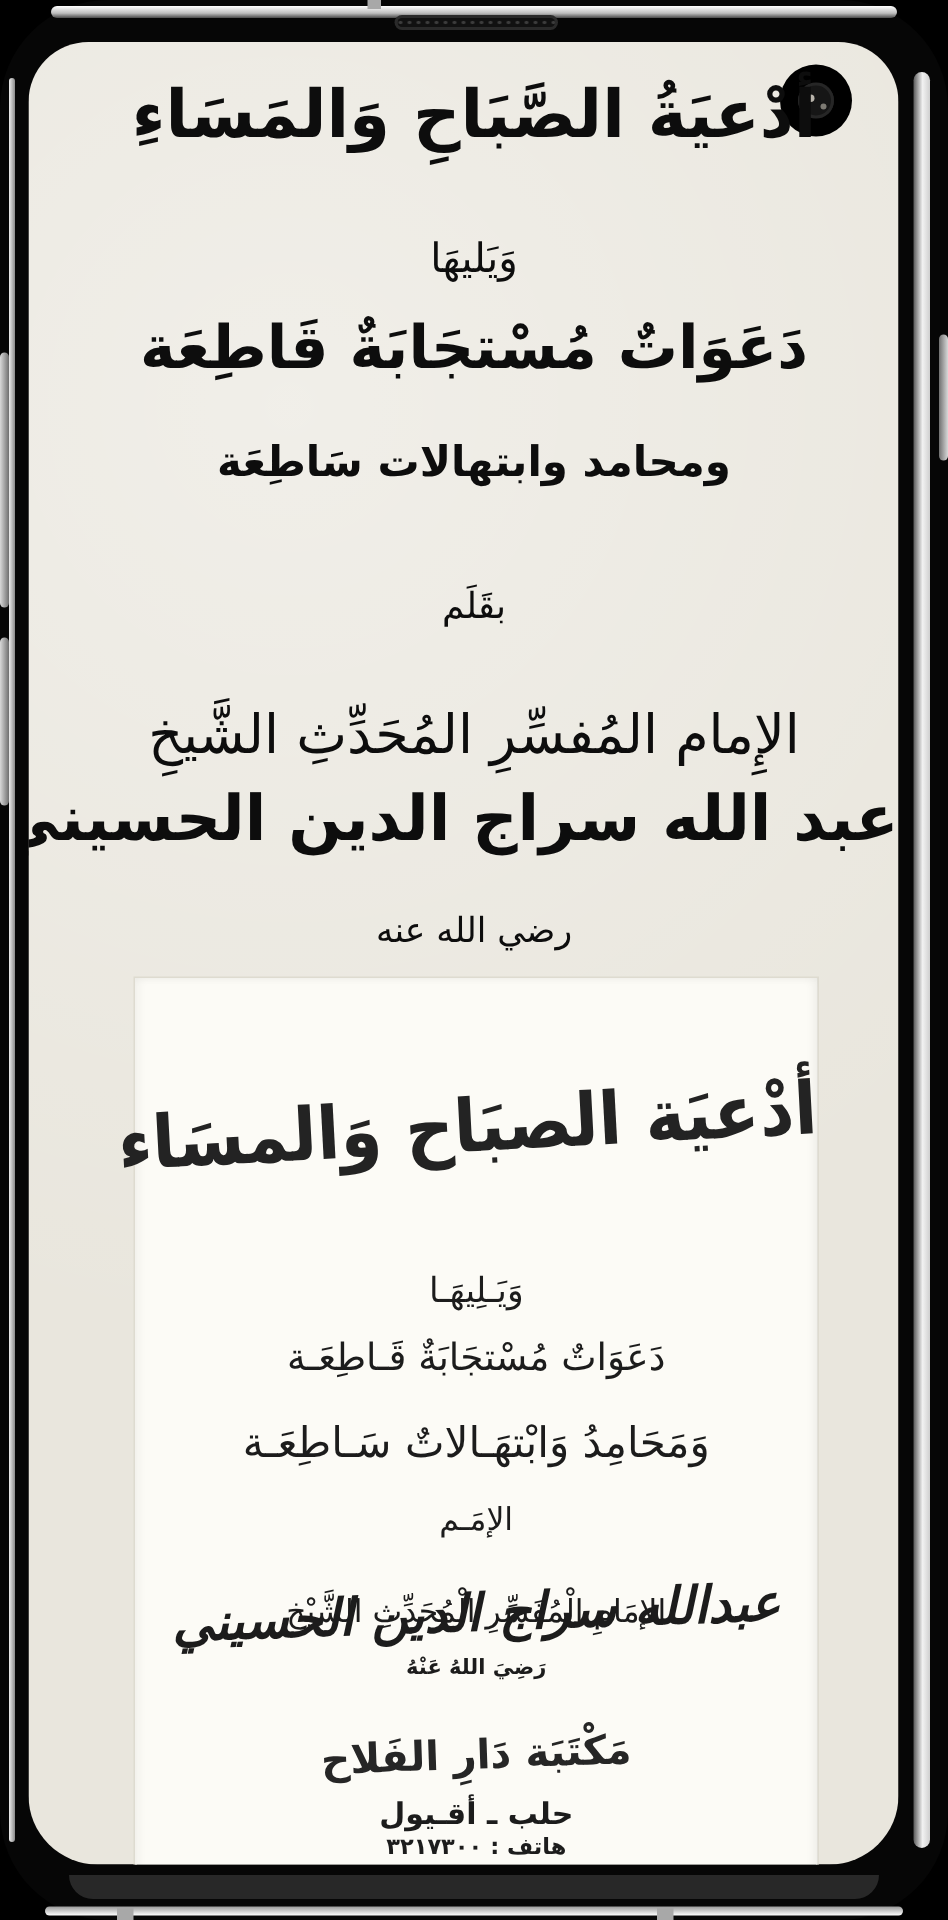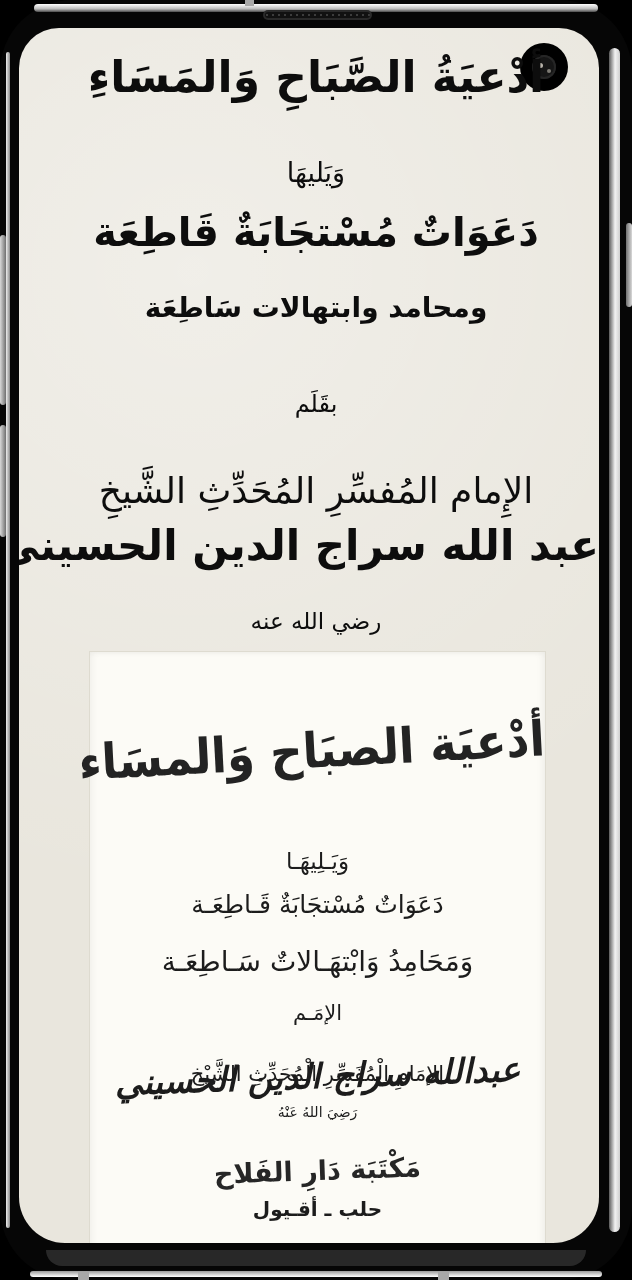--- a/index.html
+++ b/index.html
@@ -97,21 +97,21 @@
     position:absolute;left:0;width:100%;text-align:center;color:#1c1c1c;
     direction:rtl;white-space:nowrap;
   }
   .pg-title    {top:72px;  font-size:45px;font-weight:bold;transform:rotate(-3deg) scaleY(1.08);color:#232323;}
   .pg-followed {top:196px; font-size:23px;letter-spacing:1px;}
   .pg-sub1     {top:238px; font-size:25px;}
   .pg-sub2     {top:277px; font-size:28px;margin-top:16px;}
   .pg-by       {top:349px; font-size:21px;}
   .pg-titles   {top:381px; font-size:21px;margin-top:29px;}
   .pg-name     {top:404px; font-size:34px;font-weight:bold;font-style:italic;transform:rotate(-2deg);}
-  .pg-honorific{top:452px; font-size:14px;font-weight:normal;}
+  .pg-honorific{top:452px; font-size:14px;font-weight:bold;}
   .pg-publisher{top:503px; font-size:27px;font-weight:bold;transform:rotate(-2deg);color:#262626;}
   .pg-city     {top:545px; font-size:20px;font-weight:bold;}
   .pg-phone    {top:570px; font-size:15px;font-weight:bold;}
 </style>
 </head>
 <body>
 
 <div class="phone-body">
   <div class="edge-highlight-top"></div>
   <div class="edge-highlight-bottom"></div>
@@ -148,16 +148,17 @@
       <div class="page-line pg-title">أدْعيَة الصبَاح وَالمسَاء</div>
       <div class="page-line pg-followed">وَيَـلِيهَـا</div>
       <div class="page-line pg-sub1">دَعَوَاتٌ مُسْتجَابَةٌ قَـاطِعَـة</div>
       <div class="page-line pg-sub2">وَمَحَامِدُ وَابْتهَـالاتٌ سَـاطِعَـة</div>
       <div class="page-line pg-by">الإمَـم</div>
       <div class="page-line pg-titles">الإمَامِ الْمُفَسِّرِ الْمُحَدِّثِ الشَّيْخِ</div>
       <div class="page-line pg-name">عبدالله سراج الدين الحسيني</div>
       <div class="page-line pg-honorific">رَضِيَ اللهُ عَنْهُ</div>
       <div class="page-line pg-publisher">مَكْتَبَة دَارِ الفَلاح</div>
       <div class="page-line pg-city">حلب ـ أقـيول</div>
+      <div class="page-line pg-phone">هاتف : ٣٢١٧٣٠٠</div>
     </div>
 
   </div>
 </div>
 
 </body></html>

